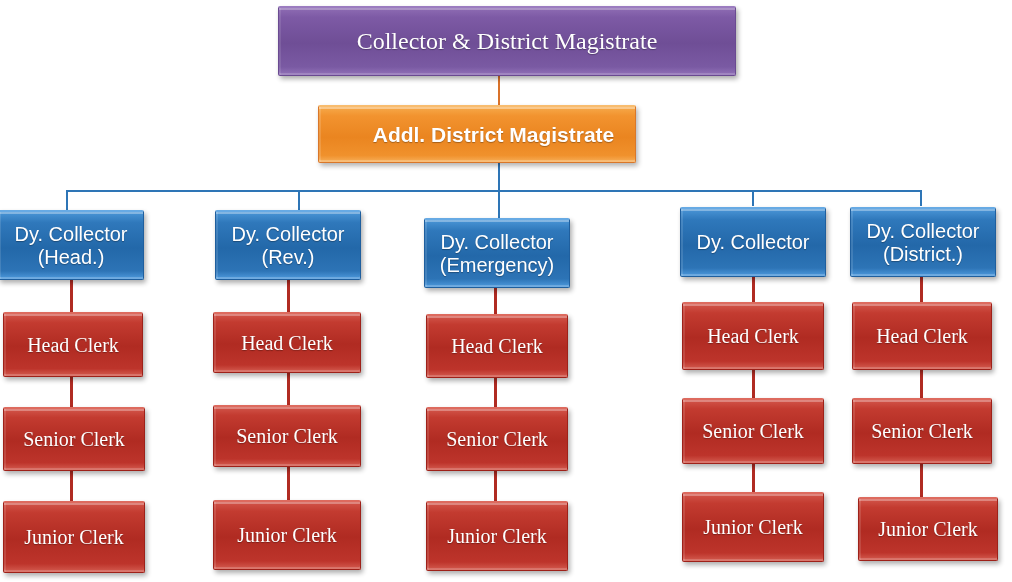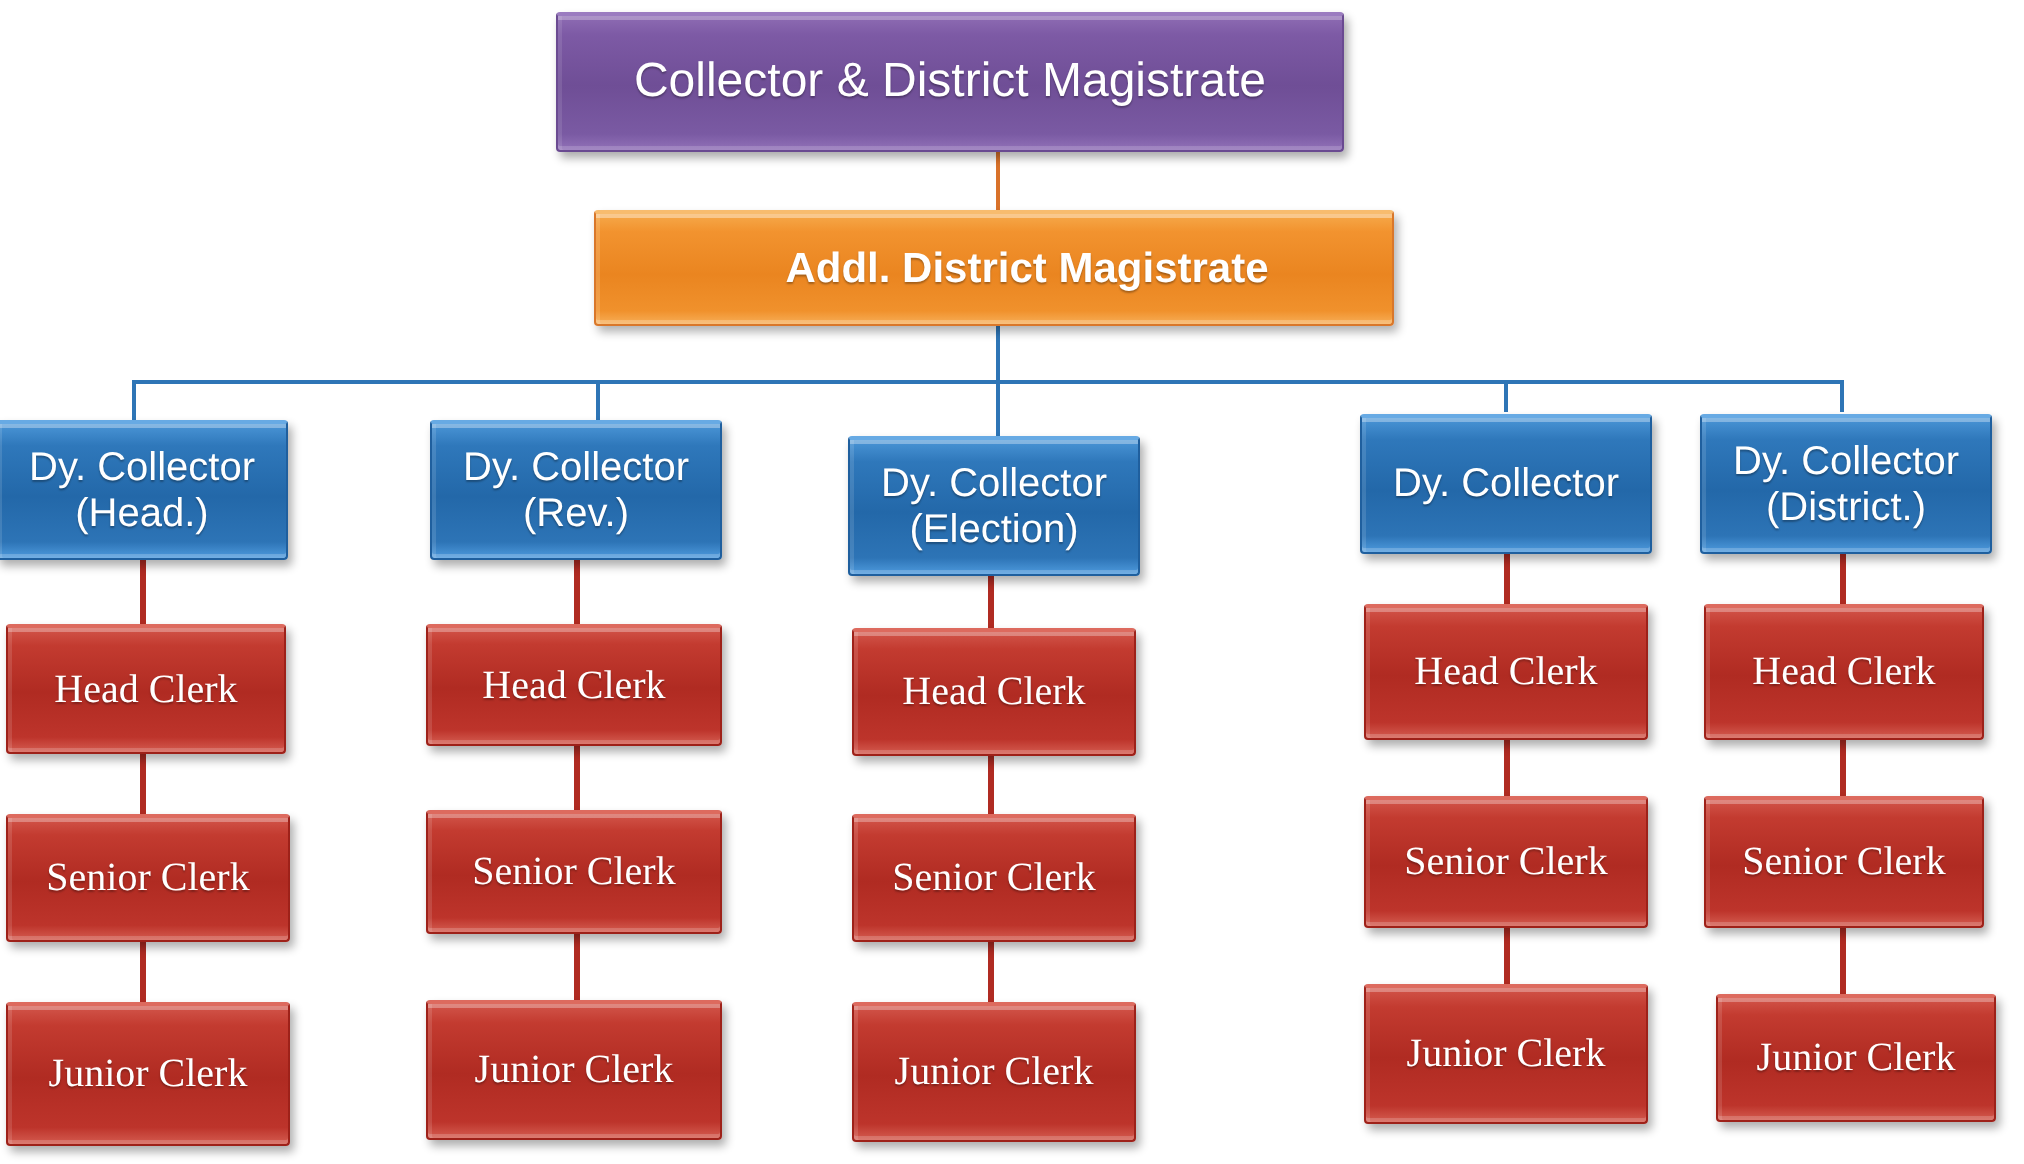--- a/index.html
+++ b/index.html
@@ -138,46 +138,46 @@
   <div class="conn-red" style="left:494px; top:471px; width:3px; height:30px;"></div>
 
   <div class="conn-red" style="left:752px; top:277px; width:3px; height:25px;"></div>
   <div class="conn-red" style="left:752px; top:370px; width:3px; height:28px;"></div>
   <div class="conn-red" style="left:752px; top:464px; width:3px; height:28px;"></div>
 
   <div class="conn-red" style="left:920px; top:277px; width:3px; height:25px;"></div>
   <div class="conn-red" style="left:920px; top:370px; width:3px; height:28px;"></div>
   <div class="conn-red" style="left:920px; top:464px; width:3px; height:33px;"></div>
 
-  <div class="node node-purple" style="left:278px; top:6px; width:394px; height:70px;">
+  <div class="node node-purple" style="left:278px; top:6px; width:458px; height:70px;font-family:Liberation Serif, serif;">
     <span class="label">Collector &amp; District Magistrate</span>
   </div>
 
-  <div class="node node-orange" style="left:297px; top:105px; width:400px; height:58px;padding-left:33px;">
+  <div class="node node-orange" style="left:318px; top:105px; width:318px; height:58px;padding-left:33px;">
     <span class="label">Addl. District Magistrate</span>
   </div>
 
   <div class="node node-blue" style="left:-2px; top:210px; width:146px; height:70px;">
     <span class="label">
       <span>Dy. Collector</span><br>
       <span>(Head.)</span>
     </span>
   </div>
 
   <div class="node node-blue" style="left:215px; top:210px; width:146px; height:70px;">
     <span class="label">
       <span>Dy. Collector</span><br>
       <span>(Rev.)</span>
     </span>
   </div>
 
   <div class="node node-blue" style="left:424px; top:218px; width:146px; height:70px;">
     <span class="label">
       <span>Dy. Collector</span><br>
-      <span>(Election)</span>
+      <span>(Emergency)</span>
     </span>
   </div>
 
   <div class="node node-blue" style="left:680px; top:207px; width:146px; height:70px;">
     <span class="label">
       <span>Dy. Collector</span><br>
     </span>
   </div>
 
   <div class="node node-blue" style="left:850px; top:207px; width:146px; height:70px;">

